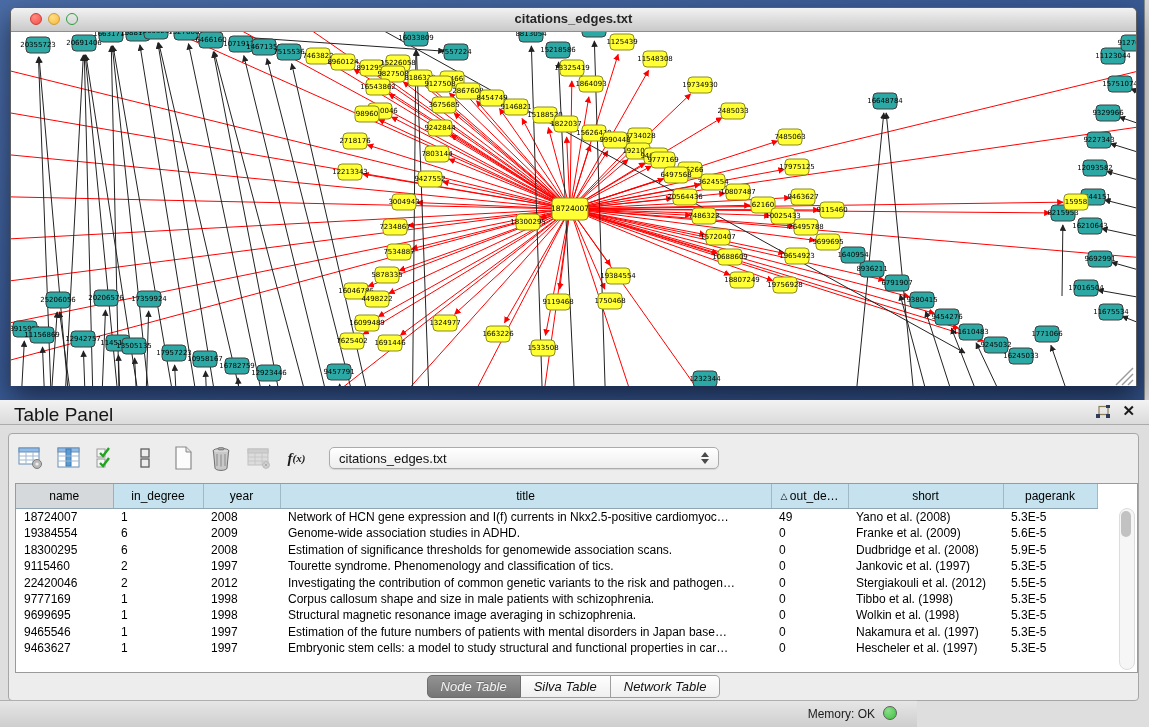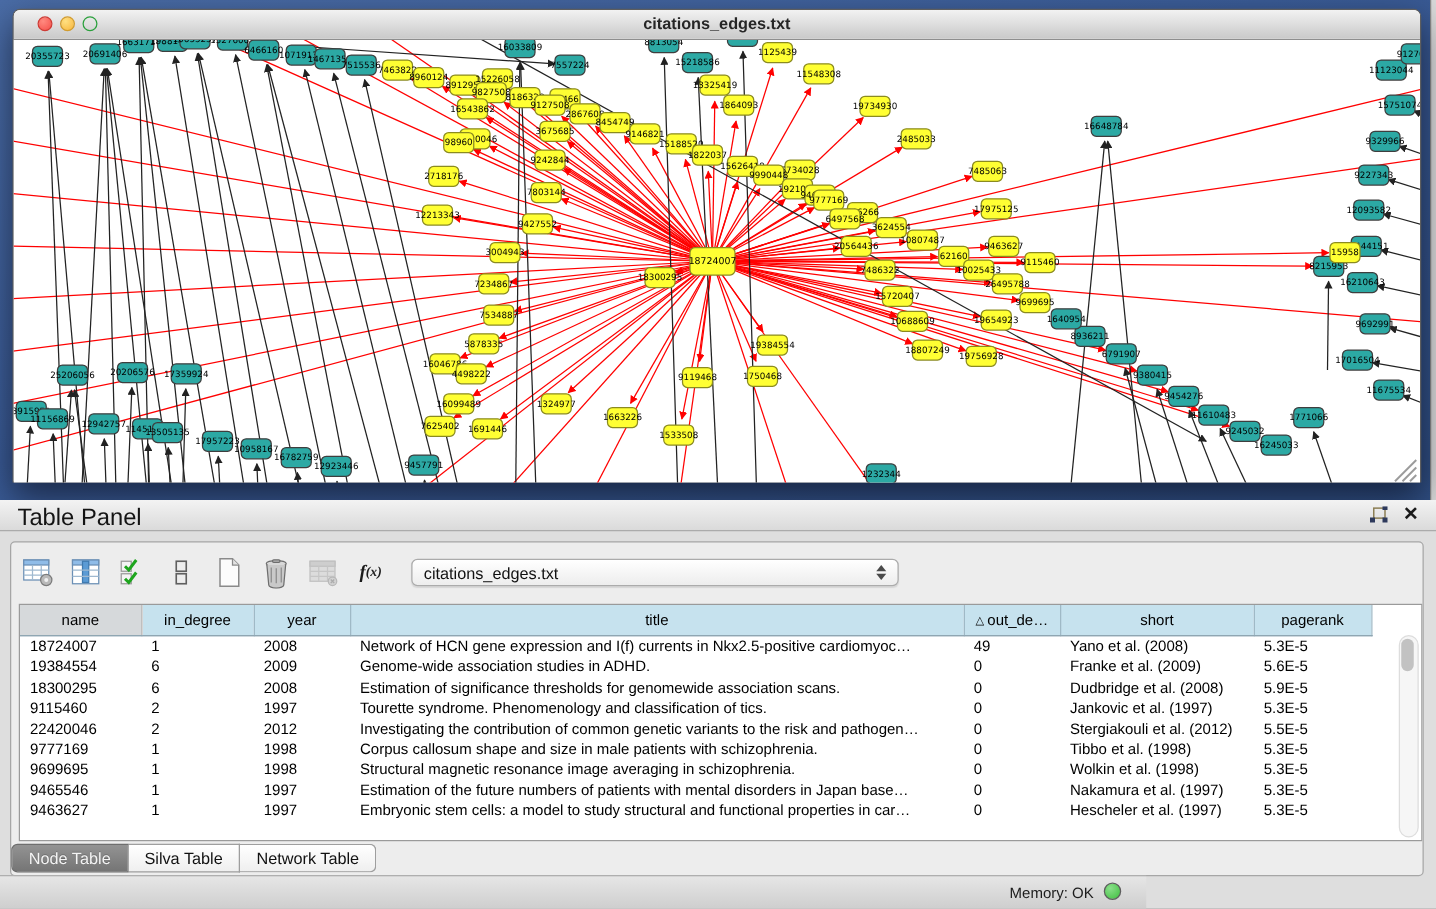--- a/index.html
+++ b/index.html
@@ -1,16 +1,16 @@
 <!DOCTYPE html>
 <html style="--hdrblue: #C6E2EE; --memgreen: #3FBF3F;"><head>
 <meta charset="utf-8">
 <style>
   html,body{margin:0;padding:0;}
-  #root{position:relative;width:1149px;height:727px;overflow:hidden;background:#737373;
+  #root{position:relative;width:1149px;height:727px;overflow:hidden;background:#be185d;
         font-family:"Liberation Sans",sans-serif;-webkit-font-smoothing:antialiased;}
 
   
   .network-area{position:absolute;left:0;top:0;width:1149px;height:400px;
     background:linear-gradient(160deg,#4A6CA6 0%,#3A5B96 45%,#2F4E82 100%);}
   .gray-sliver{position:absolute;right:0;top:0;width:4px;height:400px;background:#D8D8D8;border-left:1px solid #8C8C8C;}
   .net-window{position:absolute;left:10px;top:7px;width:1127px;height:379px;box-sizing:border-box;
     border:1px solid #5E5E5E;border-radius:6px 6px 0 0;background:#fff;
     box-shadow:0 12px 28px rgba(0,0,10,.55);}
   .titlebar{height:23px;background:linear-gradient(#F2F2F2,#C9C9C9);border-bottom:1px solid #8E8E8E;
@@ -45,21 +45,21 @@
     background:#fff;border:1px solid #9A9A9A;overflow:hidden;}
   table.data{border-collapse:collapse;table-layout:fixed;width:1081px;font-size:12px;color:#000;}
   table.data th{height:24px;padding:0;font-weight:400;text-align:center;background:var(--hdrblue,#C6E2EE);
     border-right:1px solid #9FB9C6;border-bottom:1px solid #8FA6B2;overflow:hidden;white-space:nowrap;}
   table.data th.first{background:#D6D9DB;border-right:1px solid #ABABAB;}
   table.data td{height:16px;line-height:16.4px;padding:0 2px 0 8px;white-space:nowrap;overflow:hidden;}
   .sorttri{font-size:9px;position:relative;top:-1px;}
   .vscroll{position:absolute;right:2px;top:24px;width:14px;height:160px;background:#F6F6F6;border:1px solid #DDD;border-radius:8px;}
   .vthumb{position:absolute;left:1px;top:2px;width:10px;height:26px;background:#C2C2C2;border-radius:6px;}
 
-  .tabs-row{position:absolute;left:0;right:0;top:241px;display:flex;justify-content:flex-start;}
+  .tabs-row{position:absolute;left:0;right:0;top:241px;display:flex;justify-content:center;font-style:italic;}
   .seg{height:21px;line-height:21px;font-size:13px;padding:0 13px;background:linear-gradient(#FFF,#EFEFEF);
     border:1px solid #9E9E9E;border-left:none;color:#111;}
   .seg:first-child{border-left:1px solid #9E9E9E;border-radius:5px 0 0 5px;}
   .seg:last-child{border-radius:0 5px 5px 0;}
   .seg.selected{background:linear-gradient(#939393,#757575);color:#F4F4F4;border-color:#6E6E6E;text-shadow:0 -1px 0 rgba(0,0,0,.2);}
 
   .status-bar{position:absolute;left:0;bottom:0;width:917px;height:26px;
     background:linear-gradient(#E6E6E6,#CECECE);border-top:1px solid #AFAFAF;}
   .mem{position:absolute;right:42px;top:6px;font-size:12px;color:#1c1c1c;}
   .dot{position:absolute;right:20px;top:5px;width:14px;height:14px;border-radius:50%;box-sizing:border-box;

